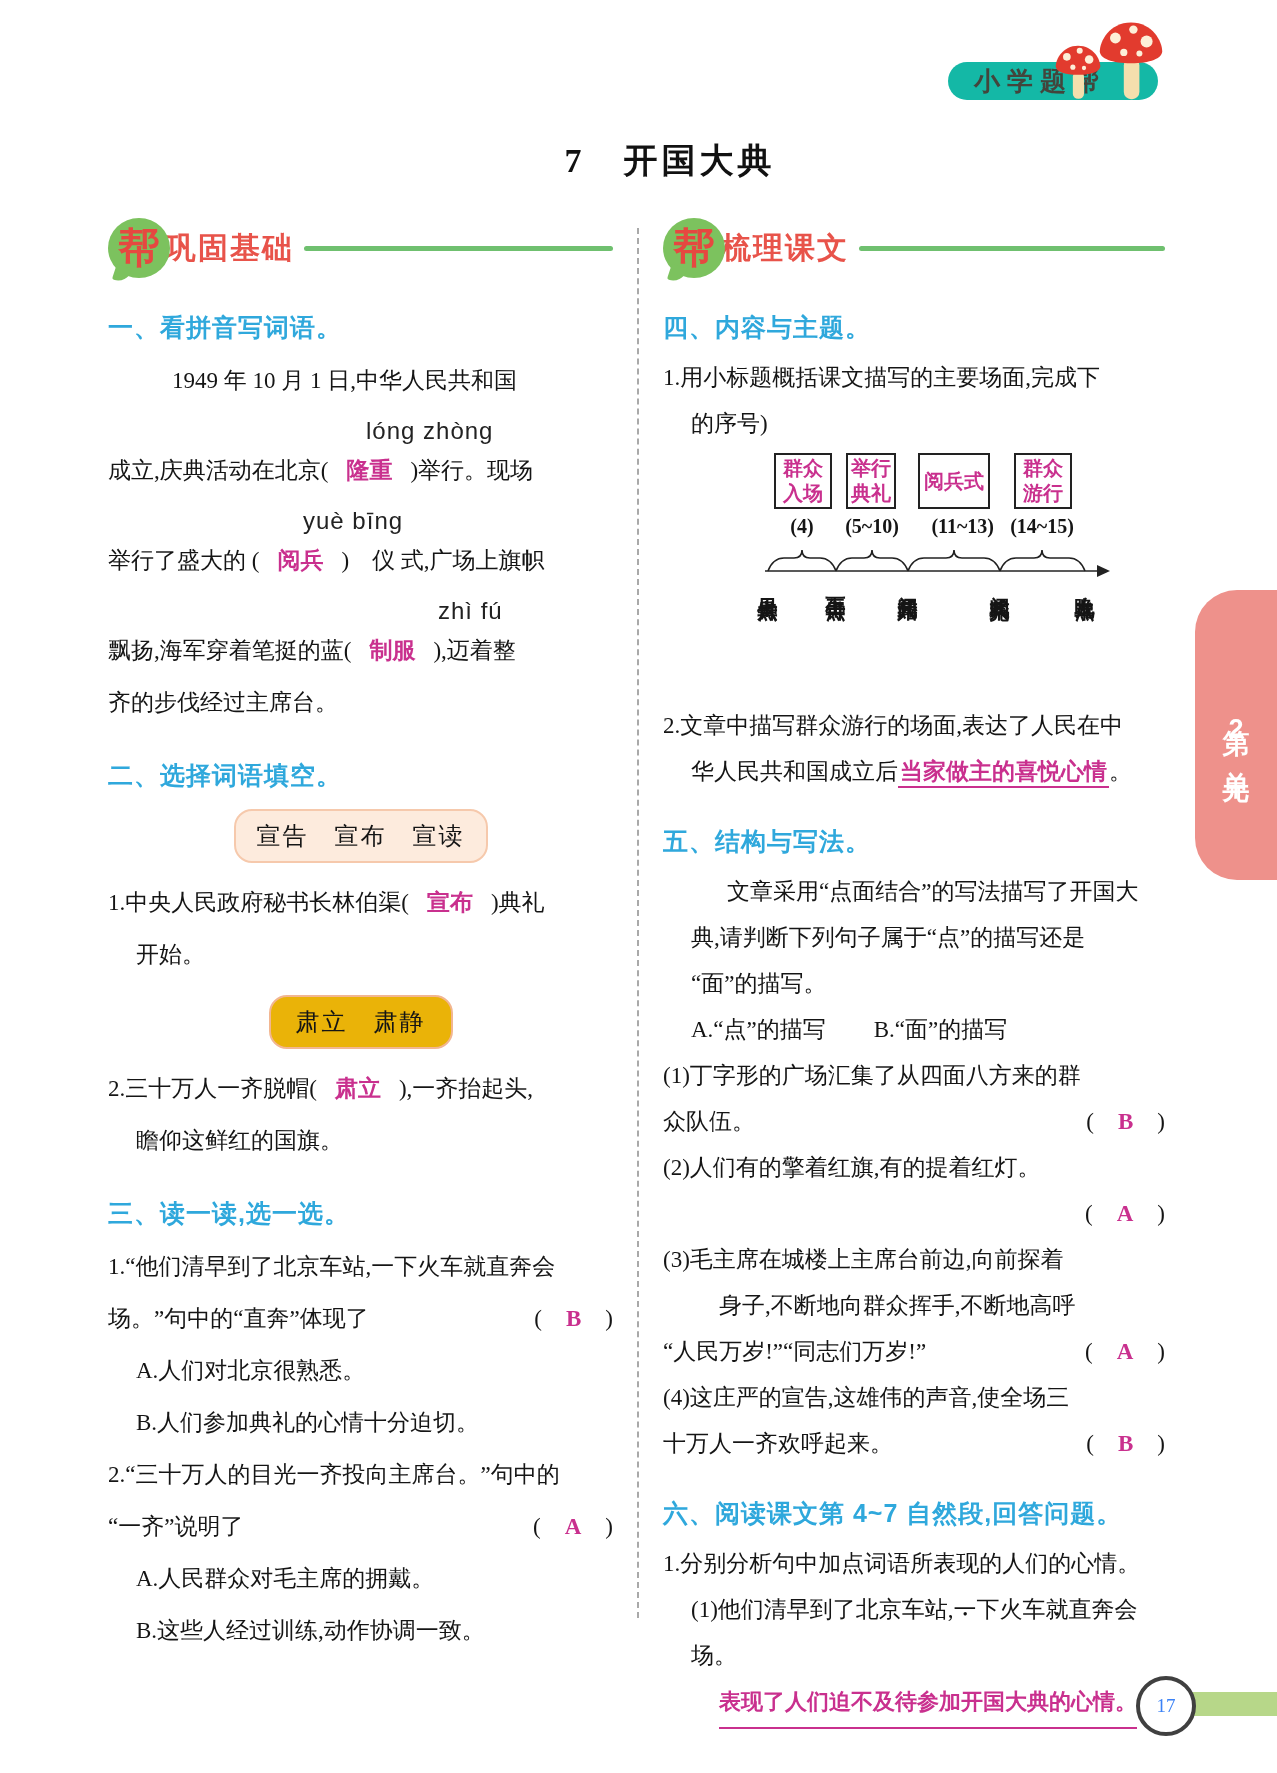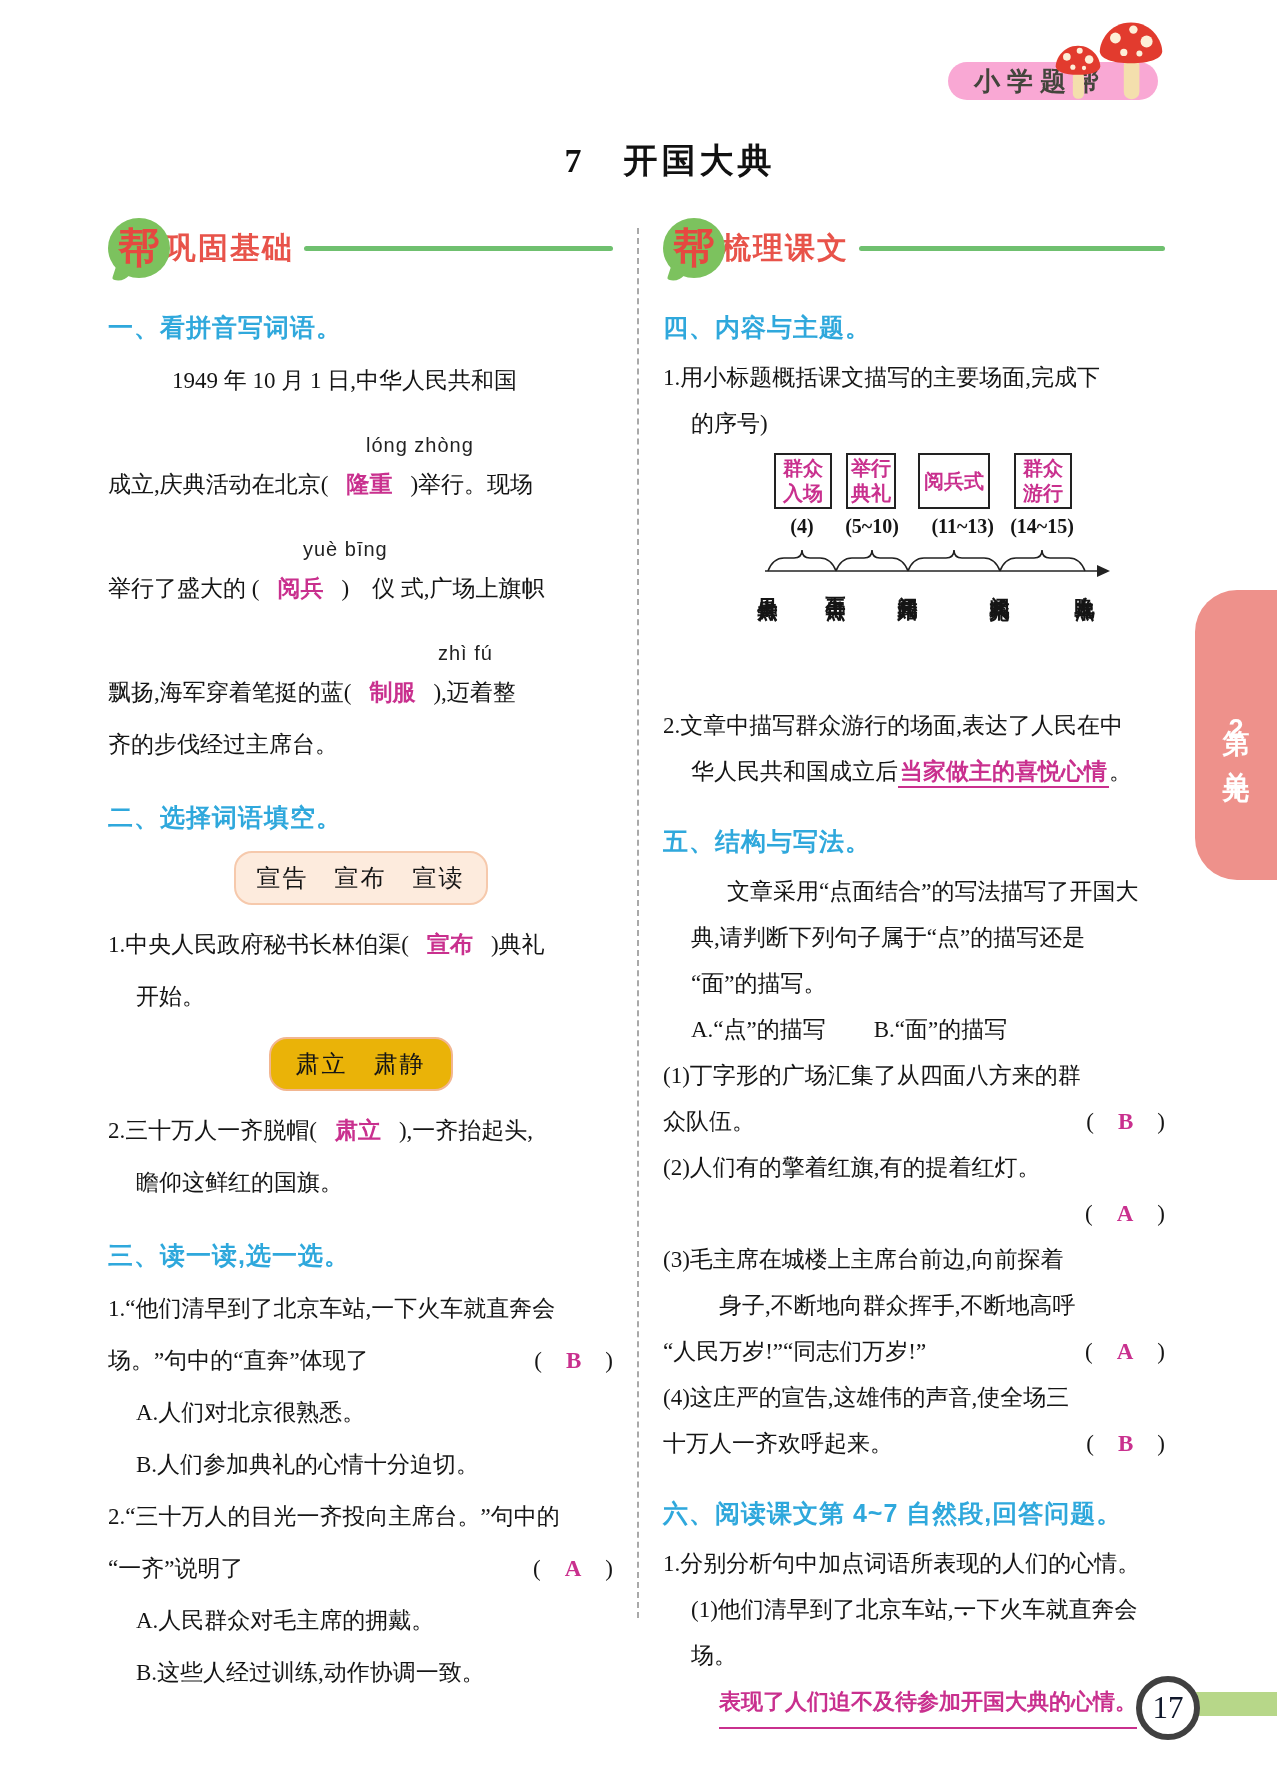--- a/index.html
+++ b/index.html
@@ -1,21 +1,21 @@
 <!DOCTYPE html>
 <html><head>
 <meta charset="utf-8">
 <style>
   html,body{margin:0;padding:0;background:#e8e8e8;}
   .page{position:relative;width:1277px;height:1773px;background:#ffffff;overflow:hidden;
         font-family:"Liberation Serif","DejaVu Serif",serif;color:#151515;}
 
   
   .logo-pill{position:absolute;left:948px;top:62px;width:210px;height:38px;border-radius:19px;
-             background:#f9a8d4;}
+             background:#14b8a6;}
   .logo-text{position:absolute;left:26px;top:0;line-height:38px;font-size:26px;font-weight:bold;
              letter-spacing:7px;color:#43453c;font-family:"Liberation Sans",sans-serif;}
   .mushroom{position:absolute;}
   .m-small{left:1052px;top:44px;width:52px;height:60px;}
   .m-big{left:1094px;top:20px;width:74px;height:84px;}
 
   
   .title{position:absolute;left:400px;top:138px;width:540px;margin:0;text-align:center;
          font-size:34px;font-weight:bold;letter-spacing:4px;color:#111;}
 
@@ -26,22 +26,22 @@
   
   .unit-tab{position:absolute;left:1195px;top:590px;width:82px;height:290px;background:#ee918b;
             border-radius:42px 0 0 42px;display:flex;align-items:center;justify-content:center;}
   .unit-tab span{writing-mode:vertical-rl;text-orientation:upright;color:#fff;font-weight:bold;
             font-size:27px;letter-spacing:6px;font-family:"Liberation Sans",sans-serif;}
 
   
   .footer-bar{position:absolute;left:1180px;top:1692px;width:97px;height:24px;background:#b7d789;
               border-radius:12px 0 0 12px;}
   .page-circle{position:absolute;left:1136px;top:1676px;width:52px;height:52px;border-radius:50%;
-               background:#fff;border:6px solid #404040;display:flex;align-items:center;
-               justify-content:center;font-size:31px;color:#0f172a;}
+               background:#fff;border:4px solid #404040;display:flex;align-items:center;
+               justify-content:center;font-size:19px;color:#3b82f6;}
 
   
   .col{position:absolute;top:215px;font-size:23px;}
   .col.left{left:108px;width:505px;}
   .col.right{left:663px;width:502px;}
 
   
   .badge{display:flex;align-items:center;height:66px;}
   .badge-circle{position:relative;width:62px;height:60px;border-radius:50%;background:#7cc25e;
                 flex:0 0 62px;}
@@ -56,22 +56,22 @@
   
   .hd{color:#2fa8dc;font-weight:bold;font-size:25px;line-height:40px;margin:26px 0 8px;
       font-family:"Liberation Sans",sans-serif;letter-spacing:1px;}
   .left .ln{line-height:52px;}
   .right .ln{line-height:46px;}
   .ln.indent2{text-indent:64px;}
   .ln.cont1{padding-left:28px;}
   .ln.cont2{padding-left:56px;}
   .ln.flexln{display:flex;justify-content:space-between;}
   .ln.rightln{text-align:right;}
-  .pinyin{font-family:"Liberation Sans",sans-serif;font-size:20px;line-height:28px;height:28px;
-          margin-top:24px;color:#222;letter-spacing:1px;}
+  .pinyin{font-family:"Liberation Sans",sans-serif;font-size:24px;line-height:28px;height:28px;
+          margin-top:10px;color:#222;letter-spacing:1px;}
 
   .ans{color:#c9308e;font-weight:bold;padding:0 18px;}
   .ansl{color:#c9308e;font-weight:bold;padding:0 24px;font-style:normal;}
   .ans-u{color:#c9308e;font-weight:bold;border-bottom:2px solid #c9308e;padding:0 2px 2px;}
   .ansline{color:#c9308e;font-weight:bold;border-bottom:2px solid #c9308e;display:inline-block;
            padding-bottom:2px;font-size:22px;}
   .abr{white-space:nowrap;}
 
   .dotted{position:relative;}
   .dotted::after{content:"\2022";position:absolute;left:50%;transform:translateX(-50%);

